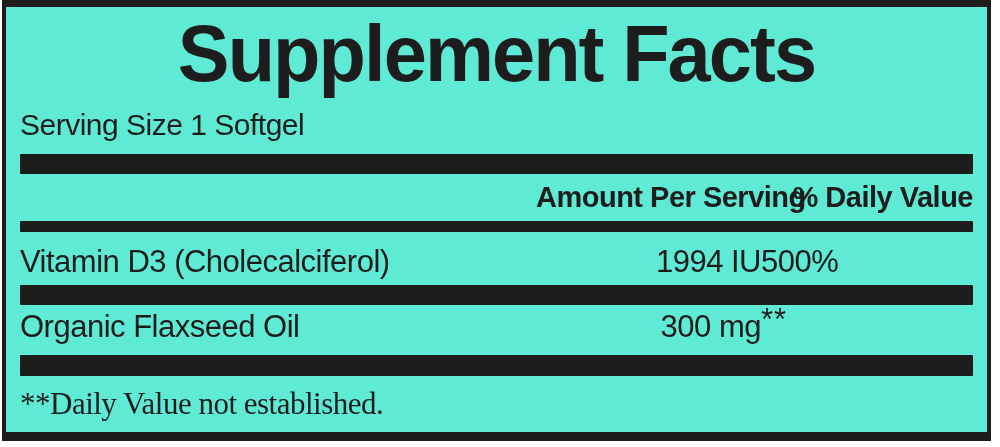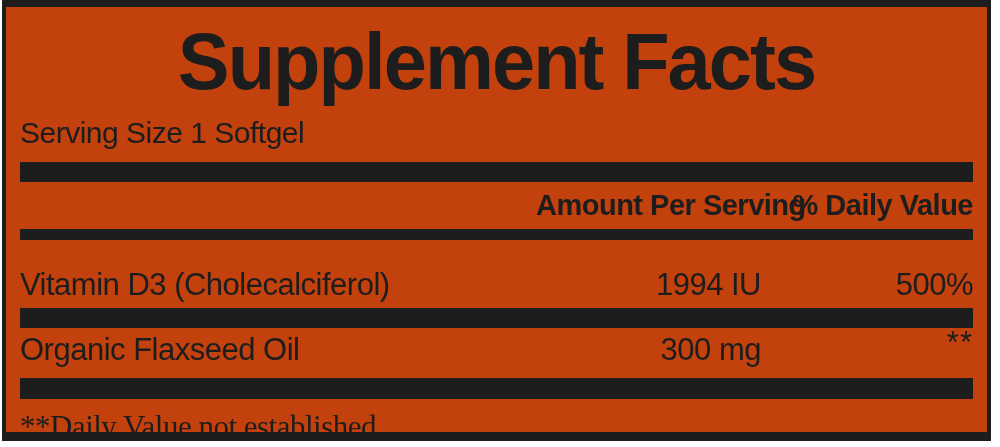--- a/index.html
+++ b/index.html
@@ -10,25 +10,25 @@
     height: 447px;
     font-family: "Liberation Sans", sans-serif;
     color: #1d1d1d;
     -webkit-font-smoothing: antialiased;
   }
   .label {
     box-sizing: border-box;
     width: 989px;
     height: 441px;
     margin-left: 2px;
-    background: #c2410c;
+    background: #5eead4;
     border: 4px solid #1d1d1d;
     border-top-width: 7px;
     border-bottom-width: 9px;
-    padding: 12px 14px;
+    padding: 4px 14px;
     overflow: hidden;
   }
   .title {
     margin: 2px 0 0 0;
     font-size: 80px;
     font-weight: bold;
     line-height: 1.02;
     text-align: center;
     letter-spacing: -2px;
     transform: scaleX(0.97);
@@ -57,26 +57,26 @@
   }
   .hdr-row {
     margin-top: 8px;
     font-size: 29px;
     line-height: 1.1;
     font-weight: bold;
   }
   .data-row {
     font-size: 31px;
     line-height: 1.15;
-    margin-top: 27px;
+    margin-top: 12px;
   }
   .row-2 { margin-top: 4px; }
   .c-name { flex: 1; white-space: nowrap; }
   .c-amt  { width: 225px; text-align: right; white-space: nowrap; }
-  .c-dv   { width: 212px; text-align: right; white-space: nowrap; }
+  .c-dv   { width: 212px; text-align: left; white-space: nowrap; }
   .hdr-row .c-dv { text-align: right; }
   .sup    { position: relative; top: -7px; letter-spacing: 1px; }
   .footnote {
     font-size: 31px;
     line-height: 1.15;
     margin-top: 10px;
     letter-spacing: -0.5px;
     font-family: Liberation Serif, serif;
   }
 </style>

